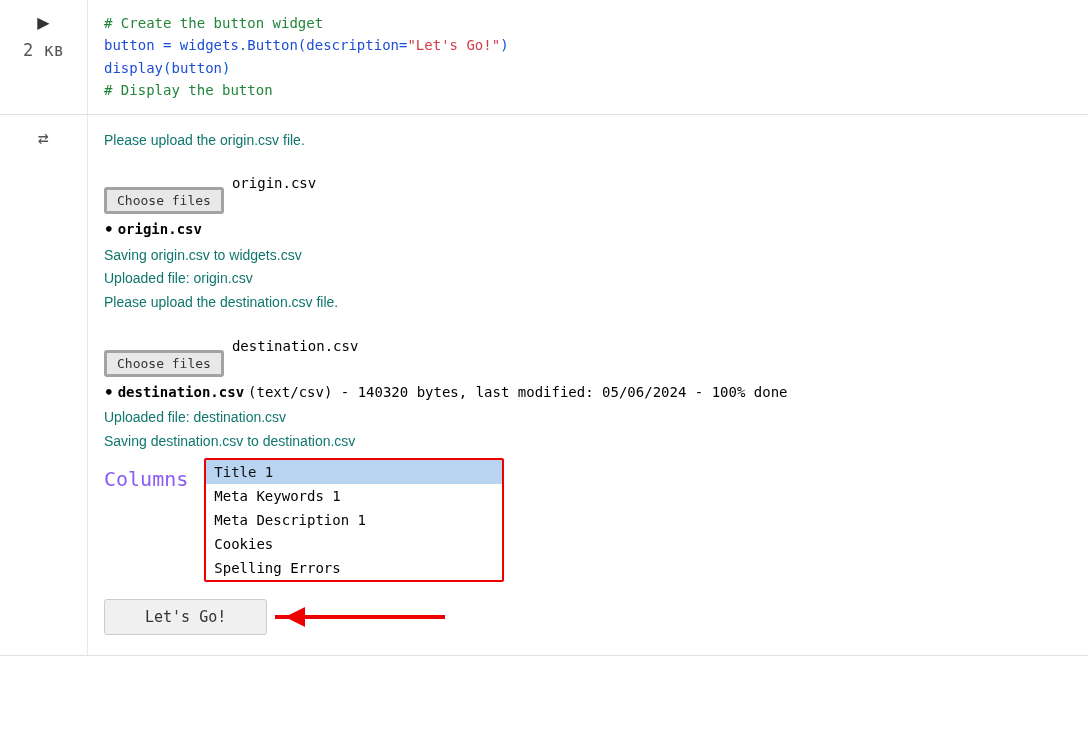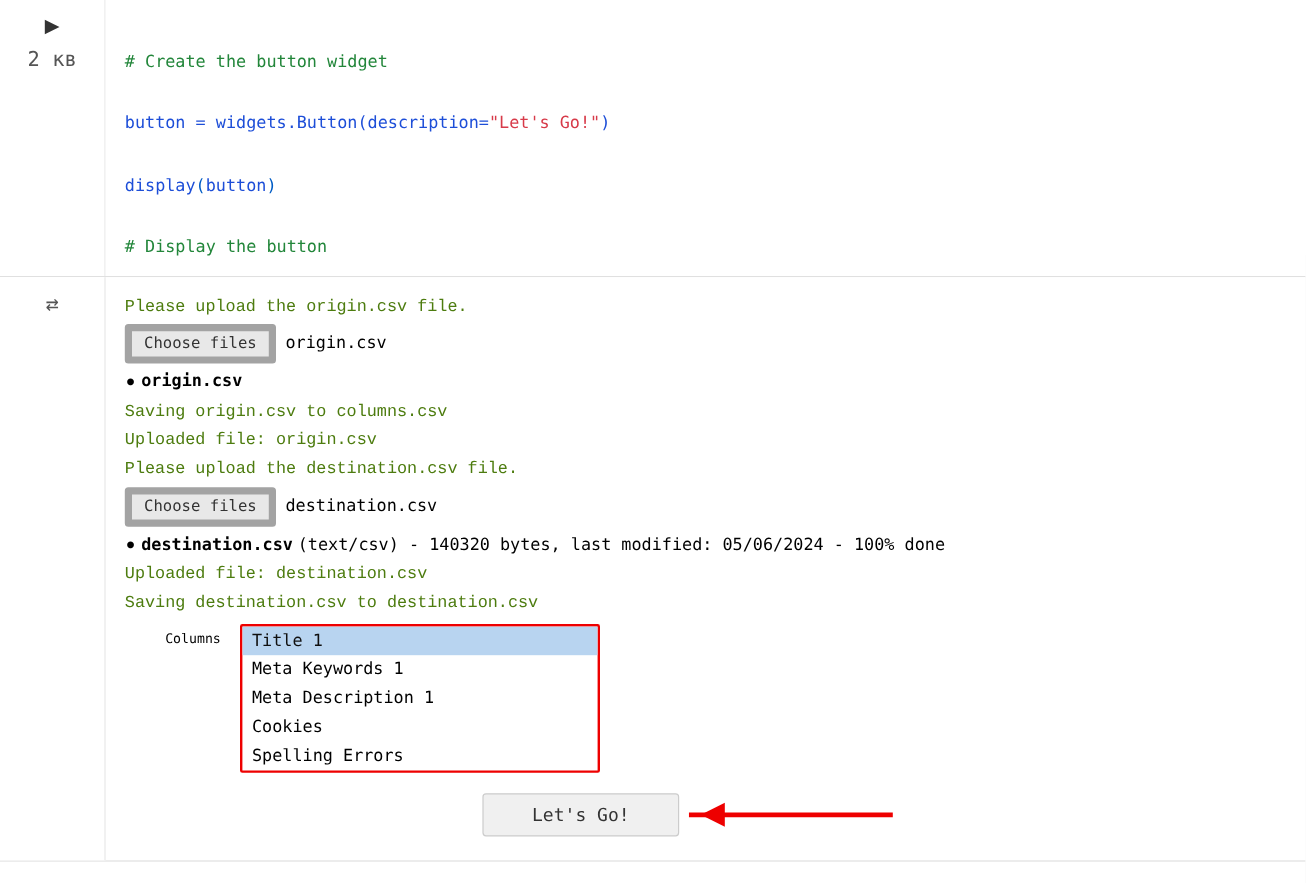--- a/index.html
+++ b/index.html
@@ -59,21 +59,20 @@
     .cell-content {
       flex: 1;
       padding: 12px 16px;
       background: #fff;
     }
 
     .code-line {
       line-height: 1.6;
       font-size: 14px;
       white-space: pre;
-      margin-top: 29px;
     }
 
     .code-comment { color: #22863a; }
     .code-string-red { color: #d73a49; }
     .code-default { color: #1d4ed8; }
     .code-paren { color: #005cc5; }
 
     
     .output-cell {
       display: flex;
@@ -98,41 +97,42 @@
     }
 
     .output-content {
       flex: 1;
       padding: 14px 16px 20px 16px;
       font-size: 14px;
       line-height: 1.7;
     }
 
     .output-text {
-      font-family: Liberation Mono, monospace;
-      color: #4d7c0f;
+      font-family: Liberation Sans, sans-serif;
+      color: #0f766e;
       white-space: pre;
     }
 
     .file-upload-row {
       display: flex;
       align-items: center;
       gap: 8px;
       margin: 2px 0;
     }
 
     .choose-files-btn {
       background: #e8e8e8;
-      border: 6px solid #a3a3a3;
+      border: 3px solid #a3a3a3;
       border-radius: 3px;
       padding: 3px 10px;
       font-size: 13px;
       font-family: monospace;
       cursor: pointer;
       color: #333;
+      margin-top: 33px;
     }
 
     .file-name-text {
       font-family: monospace;
       font-size: 14px;
       color: #000;
     }
 
     .file-info-line {
       display: flex;
@@ -155,22 +155,22 @@
     
     .columns-row {
       display: flex;
       align-items: flex-start;
       gap: 16px;
       margin-top: 4px;
     }
 
     .columns-label {
       font-family: monospace;
-      font-size: 11px;
-      color: #000000;
+      font-size: 20px;
+      color: #8b5cf6;
       padding-top: 4px;
       min-width: 80px;
       text-align: right;
     }
 
     .columns-select-wrapper {
       position: relative;
     }
 
     .columns-select {
@@ -192,21 +192,20 @@
     .columns-select option:first-child {
       background: #b8d4f0;
     }
 
     
     .button-row {
       display: flex;
       align-items: center;
       gap: 0;
       margin-top: 12px;
-      justify-content: center;
     }
 
     .lets-go-btn {
       background: #f0f0f0;
       border: 1px solid #ccc;
       border-radius: 3px;
       padding: 8px 40px;
       font-size: 15px;
       font-family: monospace;
       cursor: pointer;
@@ -252,21 +251,21 @@
       <div class="file-upload-row">
         <button class="choose-files-btn">Choose files</button>
         <span class="file-name-text">origin.csv</span>
       </div>
 
       <div class="file-info-line">
         <span class="bullet">•</span>
         <span class="file-info-bold">origin.csv</span>
       </div>
 
-      <div class="output-text">Saving origin.csv to columns.csv</div>
+      <div class="output-text">Saving origin.csv to widgets.csv</div>
       <div class="output-text">Uploaded file: origin.csv</div>
 
       <div class="output-text">Please upload the destination.csv file.</div>
 
       <div class="file-upload-row">
         <button class="choose-files-btn">Choose files</button>
         <span class="file-name-text">destination.csv</span>
       </div>
 
       <div class="file-info-line">

